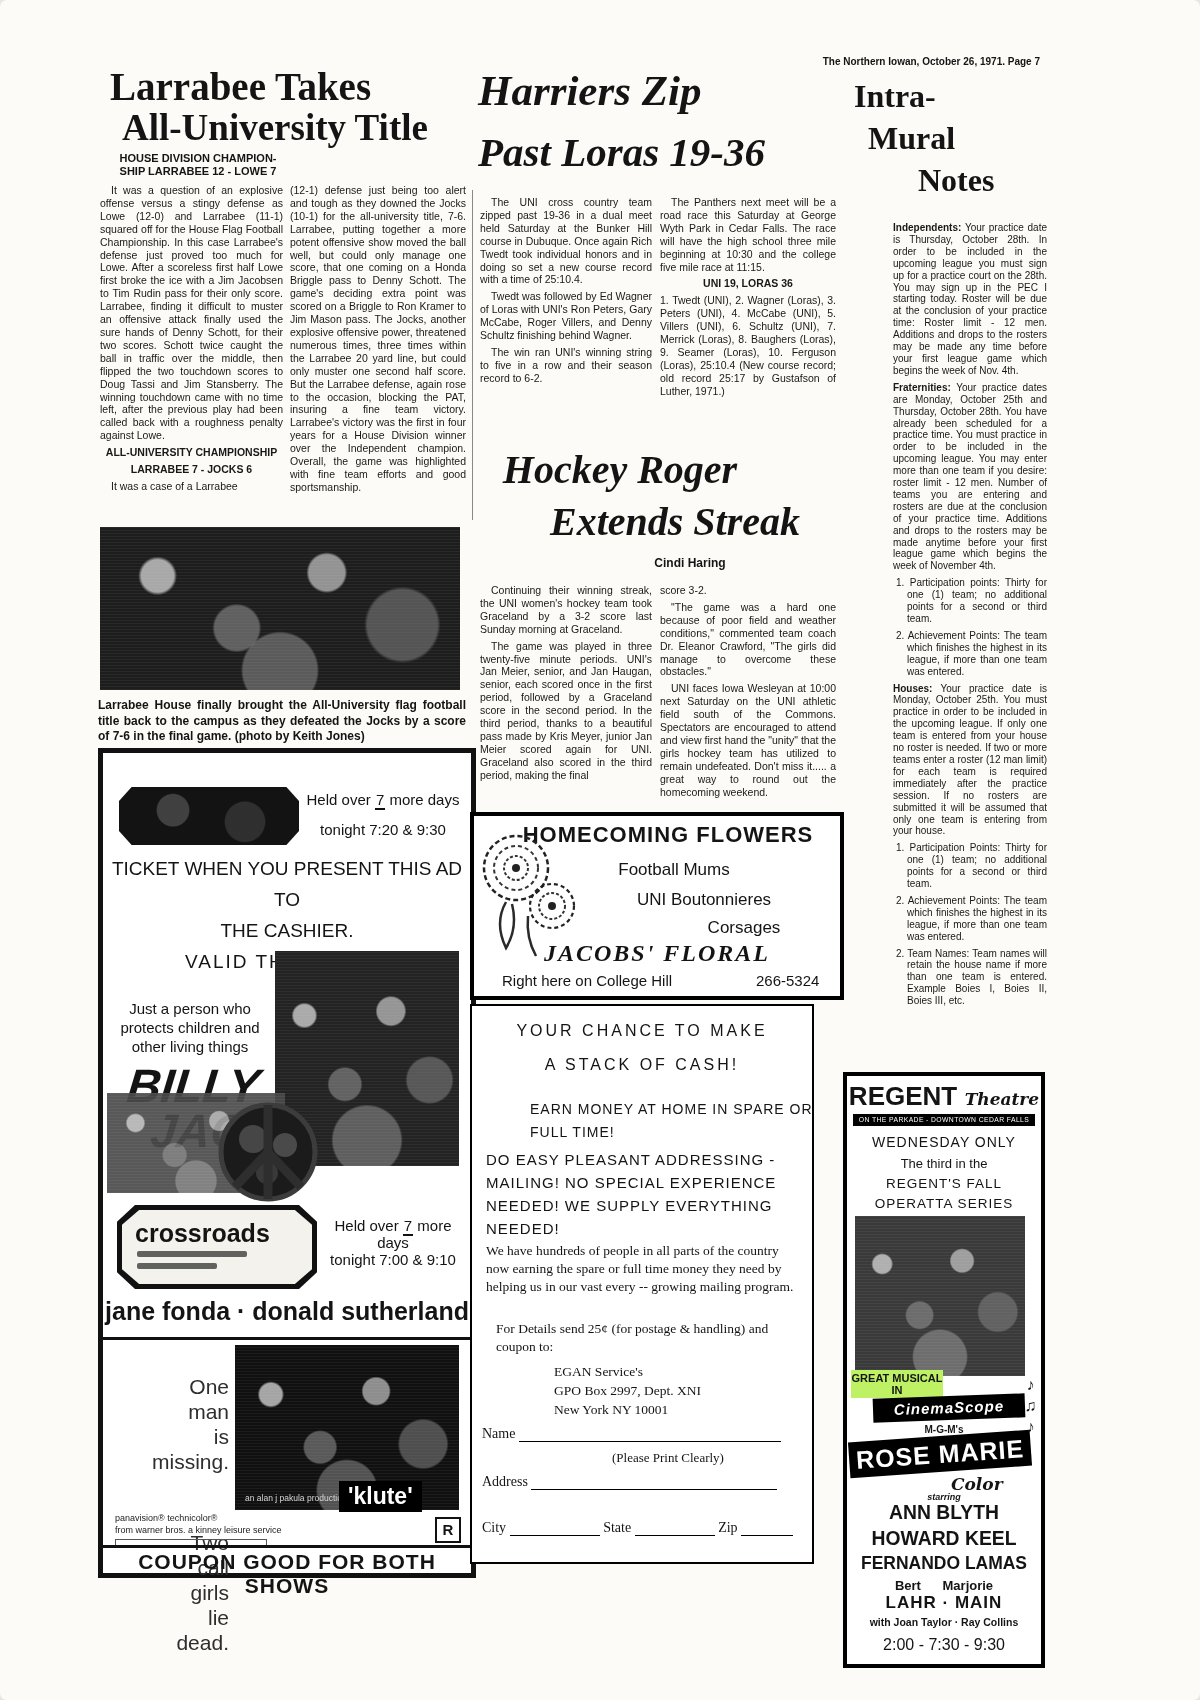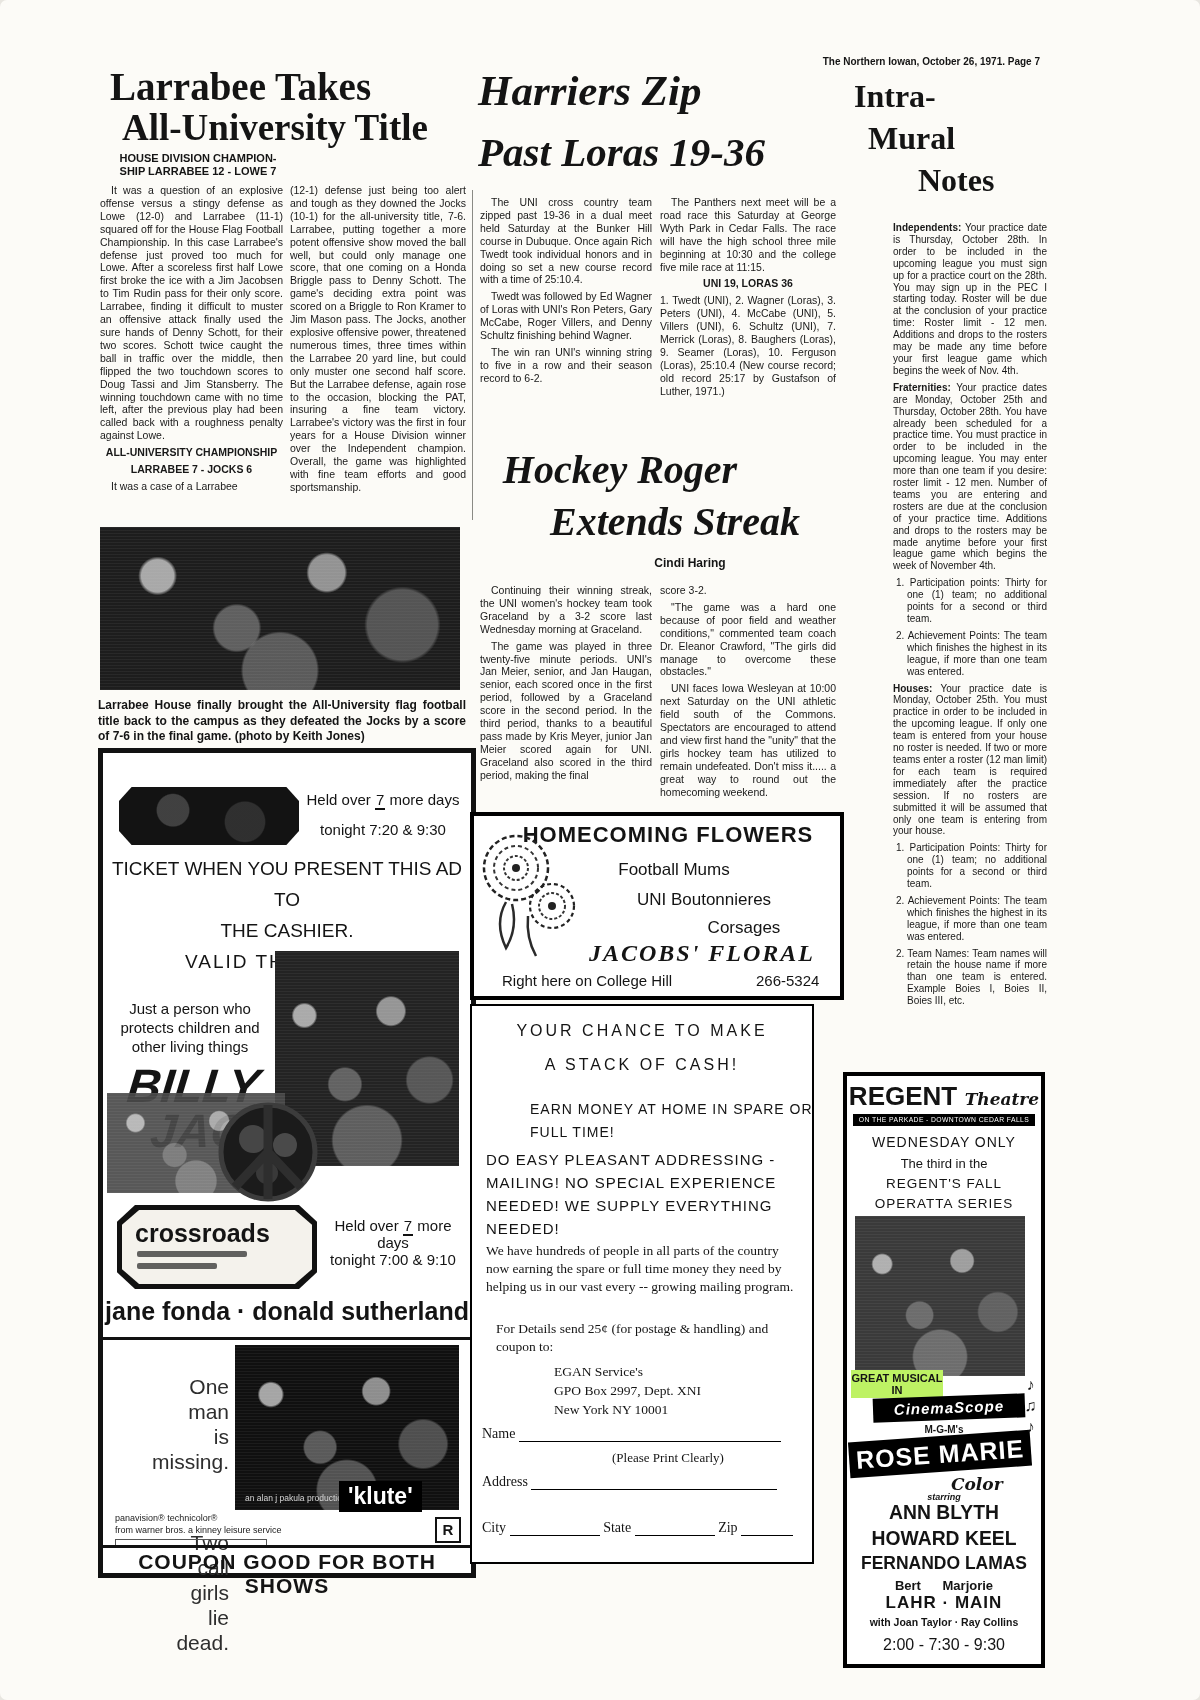--- a/index.html
+++ b/index.html
@@ -55,21 +55,21 @@
   #im-body p{margin:0 0 5px 0;}
   .im-li{padding-left:14px;text-indent:-11px;margin:0 0 5px 0;text-align:justify;}
 
   
   #ad-flowers{left:470px;top:812px;width:366px;height:180px;border:4px solid #000;background:#fff;}
   .fl-title{left:24px;top:6px;width:340px;text-align:center;font-size:22px;font-weight:bold;letter-spacing:1px;}
   .fl-art{left:2px;top:12px;}
   .fl-mums{left:100px;top:44px;width:200px;text-align:center;font-size:17px;}
   .fl-bout{left:120px;top:74px;width:220px;text-align:center;font-size:17px;}
   .fl-cors{left:180px;top:102px;width:180px;text-align:center;font-size:17px;}
-  .fl-jacobs{left:0;top:124px;width:100%;text-align:center;font-weight:bold;font-style:italic;font-size:24px;letter-spacing:2px;padding-left:45px;}
+  .fl-jacobs{left:0;top:124px;width:100%;text-align:center;font-weight:bold;font-style:italic;font-size:24px;letter-spacing:2px;}
   .fl-right{left:28px;top:156px;font-size:15px;}
   .fl-phone{left:282px;top:156px;font-size:15px;}
 
   
   #ad-cash{left:470px;top:1004px;width:340px;height:556px;border:2px solid #000;background:#fff;}
   .ca-l1{left:0;top:16px;width:100%;text-align:center;font-size:16px;letter-spacing:3px;}
   .ca-l2{left:0;top:50px;width:100%;text-align:center;font-size:16px;letter-spacing:3px;}
   .ca-l3{left:14px;top:92px;width:312px;font-size:14px;letter-spacing:1px;line-height:23px;margin-left:44px;}
   .ca-l4{left:14px;top:142px;width:318px;font-size:15px;letter-spacing:1px;line-height:23px;}
   .ca-p1{left:14px;top:236px;width:312px;font-family:"Liberation Serif",serif;font-size:13.5px;line-height:18px;}
@@ -181,21 +181,21 @@
   <div id="har-c2" class="abs newsbody">
     <p>The Panthers next meet will be a road race this Saturday at George Wyth Park in Cedar Falls. The race will have the high school three mile beginning at 10:30 and the college five mile race at 11:15.</p>
     <p class="score">UNI 19, LORAS 36</p>
     <p style="text-indent:0">1. Twedt (UNI), 2. Wagner (Loras), 3. Peters (UNI), 4. McCabe (UNI), 5. Villers (UNI), 6. Schultz (UNI), 7. Merrick (Loras), 8. Baughers (Loras), 9. Seamer (Loras), 10. Ferguson (Loras), 25:10.4 (New course record; old record 25:17 by Gustafson of Luther, 1971.)</p>
   </div>
 
   <div id="hoc-h1" class="abs serif">Hockey Roger</div>
   <div id="hoc-h2" class="abs serif">Extends Streak</div>
   <div id="hoc-by" class="abs">Cindi Haring</div>
   <div id="hoc-c1" class="abs newsbody">
-    <p>Continuing their winning streak, the UNI women's hockey team took Graceland by a 3-2 score last Wednesday morning at Graceland.</p>
+    <p>Continuing their winning streak, the UNI women's hockey team took Graceland by a 3-2 score last Sunday morning at Graceland.</p>
     <p>The game was played in three twenty-five minute periods. UNI's Jan Meier, senior, and Jan Haugan, senior, each scored once in the first period, followed by a Graceland score in the second period. In the third period, thanks to a beautiful pass made by Kris Meyer, junior Jan Meier scored again for UNI. Graceland also scored in the third period, making the final</p>
   </div>
   <div id="hoc-c2" class="abs newsbody">
     <p style="text-indent:0">score 3-2.</p>
     <p>"The game was a hard one because of poor field and weather conditions," commented team coach Dr. Eleanor Crawford, "The girls did manage to overcome these obstacles."</p>
     <p>UNI faces Iowa Wesleyan at 10:00 next Saturday on the UNI athletic field south of the Commons. Spectators are encouraged to attend and view first hand the "unity" that the girls hockey team has utilized to remain undefeated. Don't miss it..... a great way to round out the homecoming weekend.</p>
   </div>
 
   <div id="im-h1" class="abs serif">Intra-</div>
   <div id="im-h2" class="abs serif">Mural</div>

